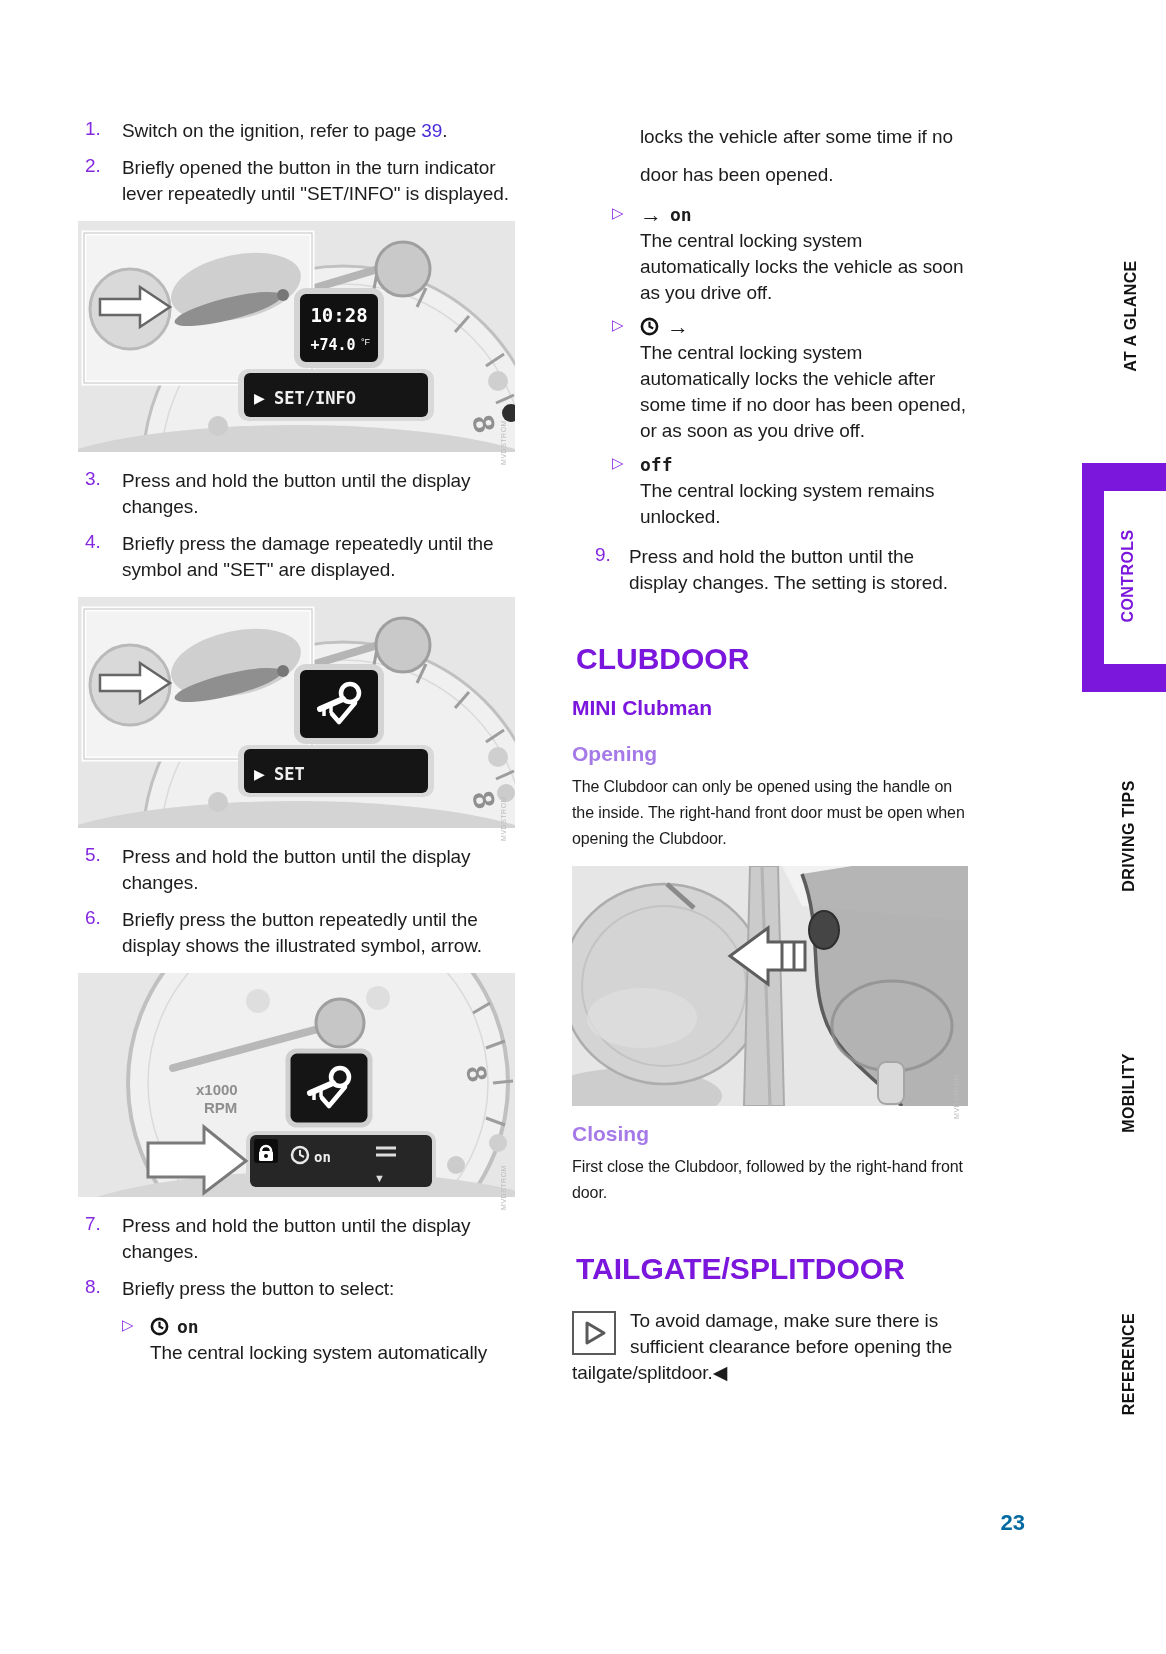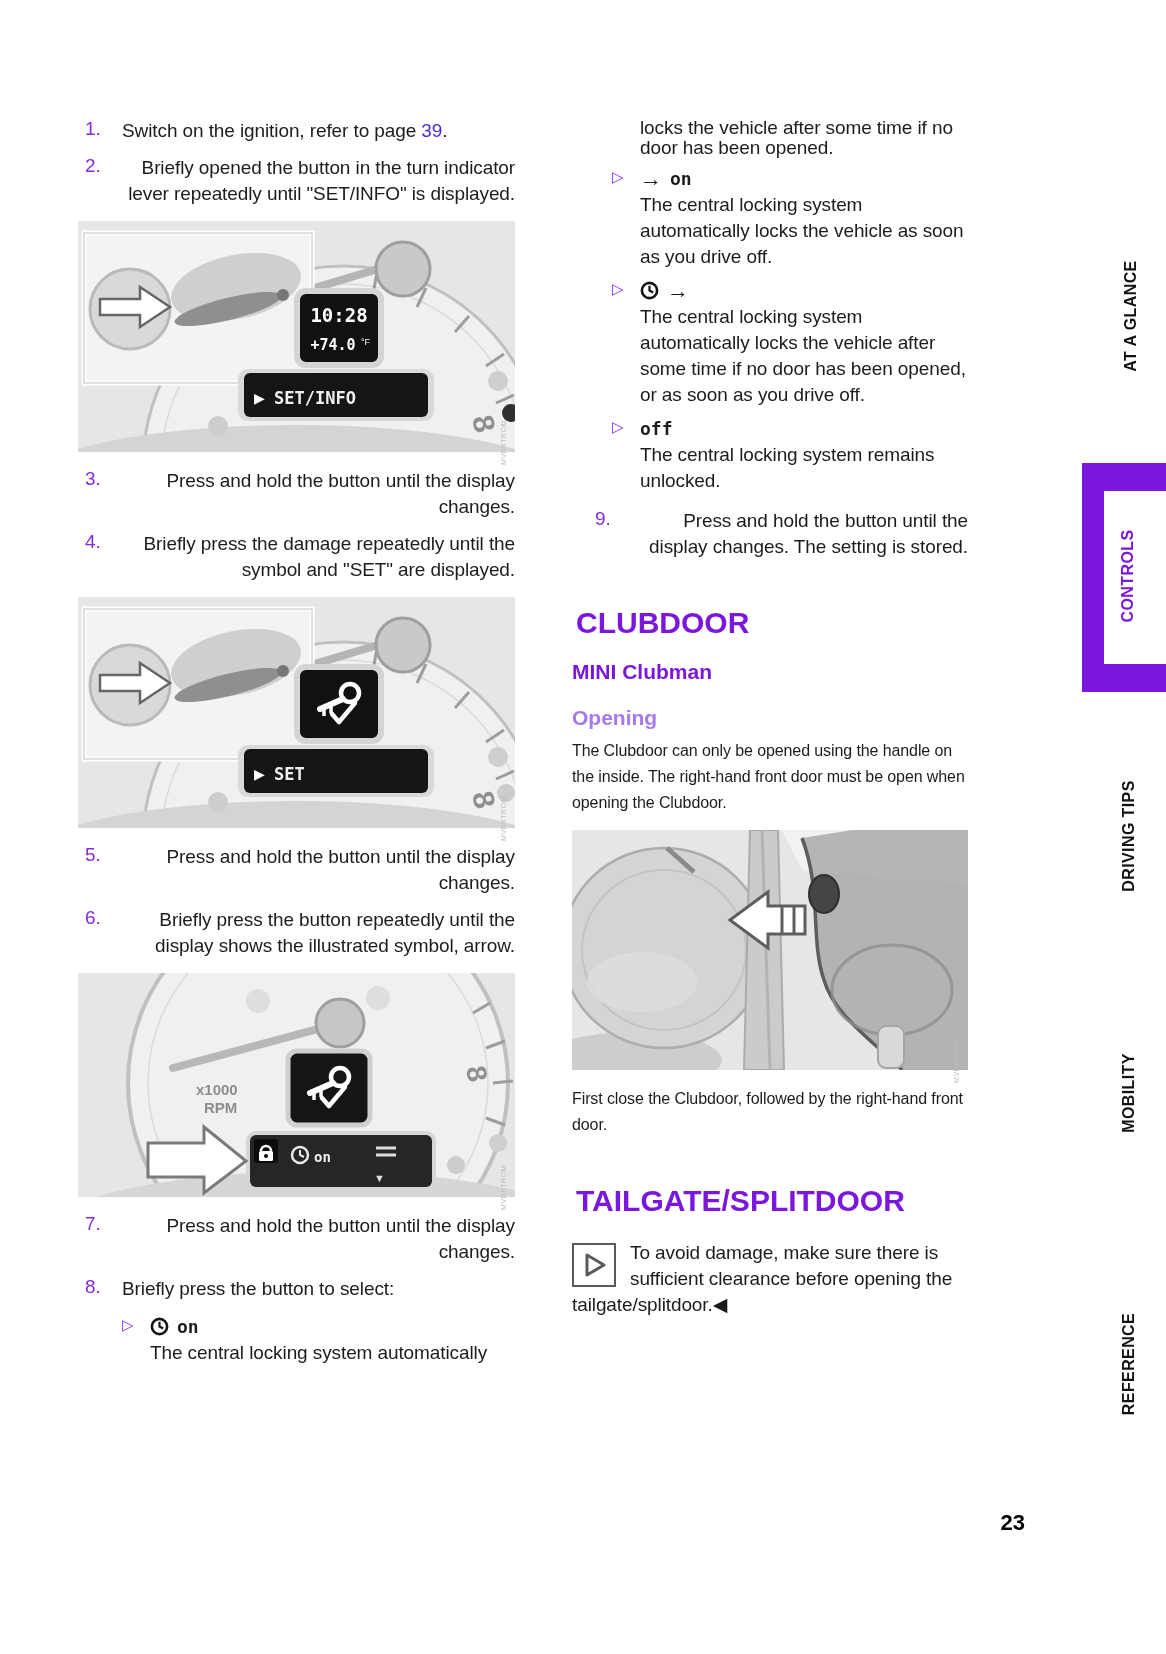--- a/index.html
+++ b/index.html
@@ -2,46 +2,46 @@
 <html><head>
 <meta charset="utf-8">
 <style>
   html,body{margin:0;padding:0;background:#ffffff;}
   body{width:1166px;height:1654px;position:relative;font-family:"Liberation Sans",sans-serif;color:#1c1c1c;overflow:hidden;}
   .col{position:absolute;top:118px;}
   .col-left{left:78px;width:437px;}
   .col-right{left:572px;width:396px;}
   .step{display:flex;margin:0 0 11px 7px;}
   .step .num{flex:none;width:37px;font-size:19px;color:#8429e0;}
-  .step .txt{font-size:19px;line-height:26px;letter-spacing:-0.1px;text-align:right;}
+  .step .txt{font-size:19px;line-height:26px;letter-spacing:-0.1px;}
   .ref-link{color:#4b2bdb;}
   figure.photo{margin:14px 0 16px 0;position:relative;padding:0;}
   figure.photo svg{display:block;}
   .wm{position:absolute;right:-11px;bottom:6px;font-size:7px;color:#bdbdbd;transform:rotate(-90deg);transform-origin:center;letter-spacing:.5px;}
   .opt{display:flex;margin:7px 0 5px 44px;}
   .col-right .opt{margin-left:40px;}
   .opt .mk{flex:none;width:28px;font-size:15px;color:#8a2be2;padding-top:3px;}
   .opt .body{flex:1;}
   .opt .termline{display:flex;align-items:center;gap:8px;height:27px;}
   .opt .arrow-ch{font-size:22px;font-weight:bold;line-height:20px;}
   .term{font-family:"DejaVu Sans Mono",monospace;font-weight:bold;font-size:18px;}
   .opt .desc{font-size:19px;line-height:26px;letter-spacing:-0.1px;margin-top:2px;}
-  .cont-para{margin:0 0 0 68px;font-size:19px;line-height:20px;letter-spacing:-0.1px;}
+  .cont-para{margin:0 0 0 68px;font-size:19px;line-height:38px;letter-spacing:-0.1px;}
   .step9{margin-left:23px;}
   .step9 .num{width:34px;}
   h1.section{font-size:30px;font-weight:bold;color:#7b16dd;margin:46px 0 20px 4px;letter-spacing:0;}
   h2.model{font-size:21px;font-weight:bold;color:#7b16dd;margin:0 0 22px 0;}
   h3.sub{font-size:21px;font-weight:bold;color:#a57ae8;margin:0 0 8px 0;}
   p.body{font-size:16px;line-height:26px;letter-spacing:-0.1px;margin:0 0 14px 0;}
   .note{font-size:19px;line-height:26px;letter-spacing:-0.1px;margin-top:22px;}
   .note-icon{float:left;width:40px;height:40px;border:2px solid #5a5a5a;margin:3px 14px 4px 0;display:flex;align-items:center;justify-content:center;}
   .vtab{position:absolute;width:220px;text-align:center;font-weight:bold;font-size:16px;letter-spacing:.4px;color:#121212;transform:rotate(-90deg);white-space:nowrap;}
   .vtab.active{color:#7b16dd;}
   .bracket{position:absolute;left:1082px;top:463px;width:62px;height:173px;border-top:28px solid #7b16dd;border-bottom:28px solid #7b16dd;border-left:22px solid #7b16dd;}
-  .pagenum{position:absolute;left:955px;top:1510px;width:70px;text-align:right;font-size:22px;font-weight:bold;color:#000000;}
+  .pagenum{position:absolute;left:955px;top:1510px;width:70px;text-align:right;font-size:22px;font-weight:bold;color:#0369a1;}
   .clock-icon{display:inline-block;}
 </style>
 </head>
 <body>
 
 <svg width="0" height="0" style="position:absolute">
   <defs>
     <g id="keysym">
       <circle cx="14" cy="-6" r="9" fill="none" stroke="#fff" stroke-width="4.5"></circle>
       <line x1="7" y1="0" x2="-16" y2="10" stroke="#fff" stroke-width="6" stroke-linecap="round"></line>
@@ -310,20 +310,21 @@
       <rect x="306" y="196" width="26" height="42" rx="8" fill="#d9d9d9" stroke="#a5a5a5" stroke-width="2"></rect>
       <g>
         <polygon points="233,76 196,76 196,62 158,90 196,118 196,104 233,104" fill="#ffffff" stroke="#5e5e5e" stroke-width="3"></polygon>
         <line x1="210" y1="76" x2="210" y2="104" stroke="#5e5e5e" stroke-width="3"></line>
         <line x1="222" y1="76" x2="222" y2="104" stroke="#5e5e5e" stroke-width="3"></line>
       </g>
     </svg>
     <span class="wm">MVDSTROM</span>
   </figure>
 
+  <h3 class="sub">Closing</h3>
   <p class="body">First close the Clubdoor, followed by the right-hand front door.</p>
 
   <h1 class="section">TAILGATE/SPLITDOOR</h1>
 
   <div class="note">
     <span class="note-icon">
       <svg width="26" height="26" viewBox="0 0 26 26">
         <polygon points="6,3 23,13 6,23" fill="none" stroke="#5a5a5a" stroke-width="3" stroke-linejoin="round"></polygon>
       </svg>
     </span>

